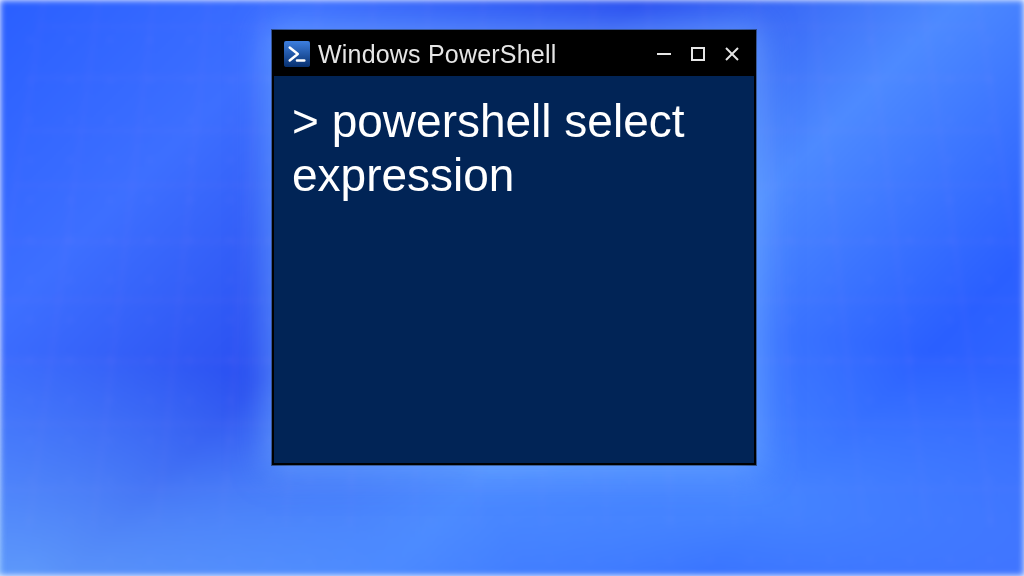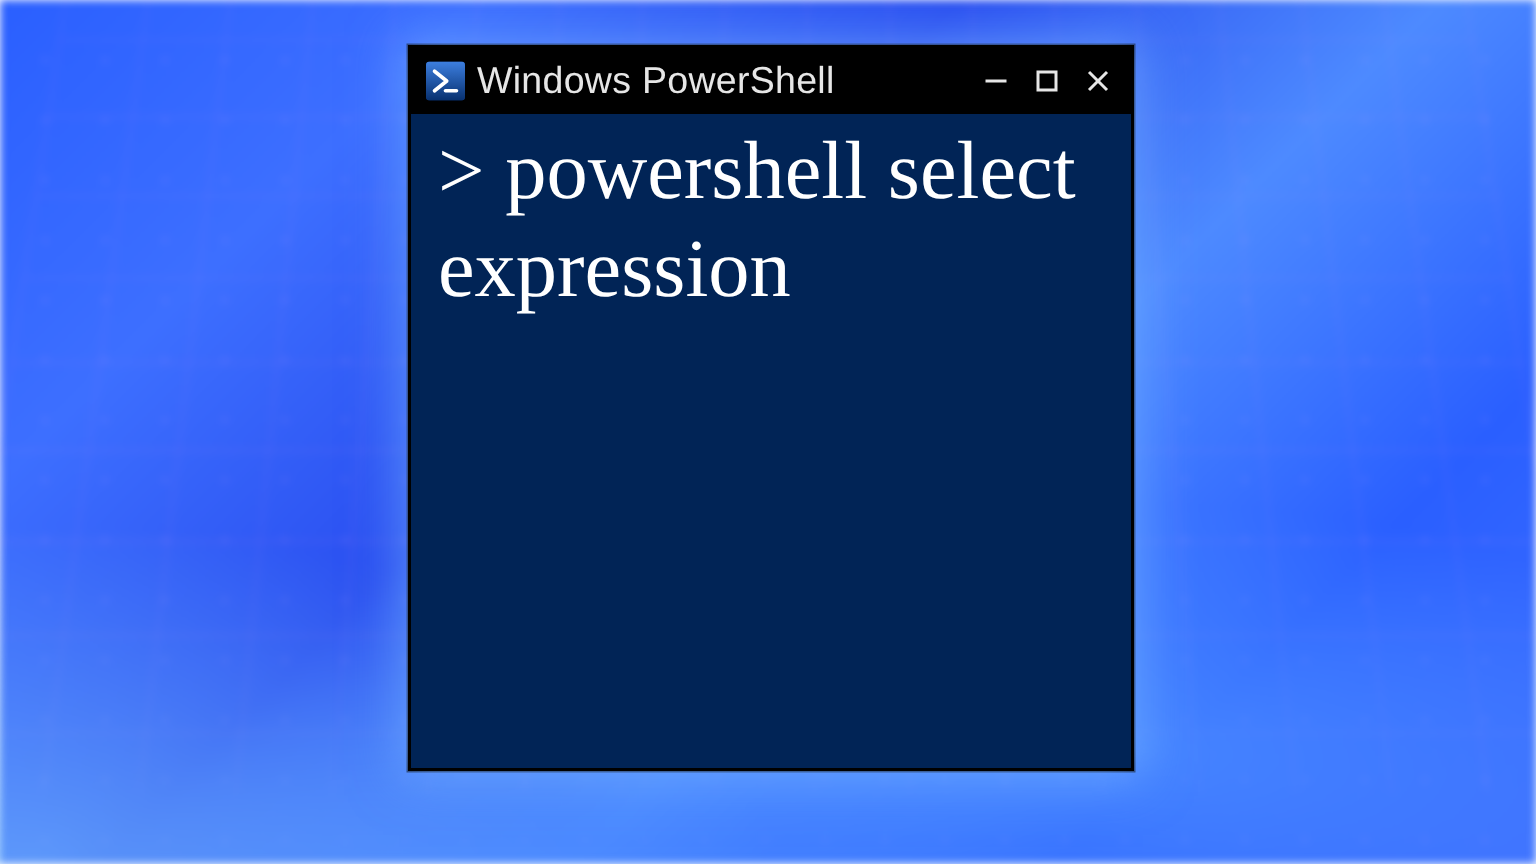--- a/index.html
+++ b/index.html
@@ -52,21 +52,21 @@
       height: 540px;
       border-radius: 18px;
       background: radial-gradient(closest-side, rgba(140,190,255,0.55), rgba(140,190,255,0.0) 70%);
       filter: blur(18px);
     }
     .terminal {
       position: absolute;
       left: 272px;
       top: 30px;
       width: 484px;
-      height: 484px;
+      height: 435px;
       background: #012456;
       border: 2px solid #000;
       box-shadow: 0 0 30px 6px rgba(120,180,255,0.55), 0 0 0 1px rgba(0,0,0,0.6);
       display: flex;
       flex-direction: column;
     }
     .titlebar {
       height: 44px;
       background: #000;
       display: flex;
@@ -102,24 +102,24 @@
     .win-btn {
       width: 24px;
       height: 32px;
       display: flex;
       align-items: center;
       justify-content: center;
       cursor: pointer;
     }
     .terminal-body {
       flex: 1;
-      padding: 6px 18px;
+      padding: 18px 18px;
       color: #fff;
-      font-family: Liberation Serif, serif;
-      font-size: 55px;
+      font-family: Liberation Sans, sans-serif;
+      font-size: 46px;
       line-height: 1.18;
       word-break: break-word;
       white-space: pre-wrap;
     }
     .terminal-body .prompt {
       display: inline;
     }
   </style>
 </head>
 <body>

